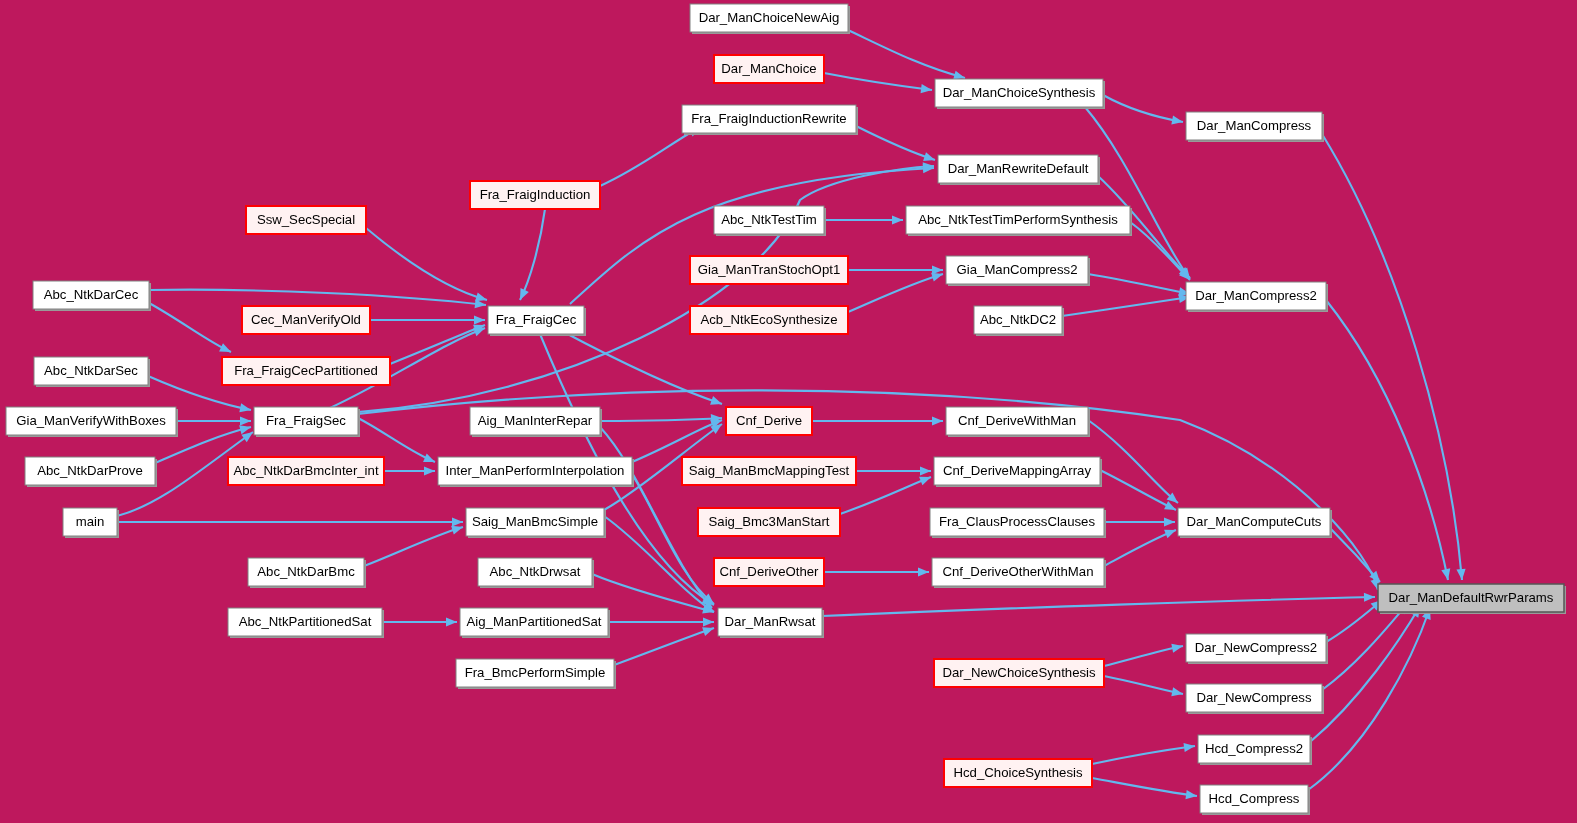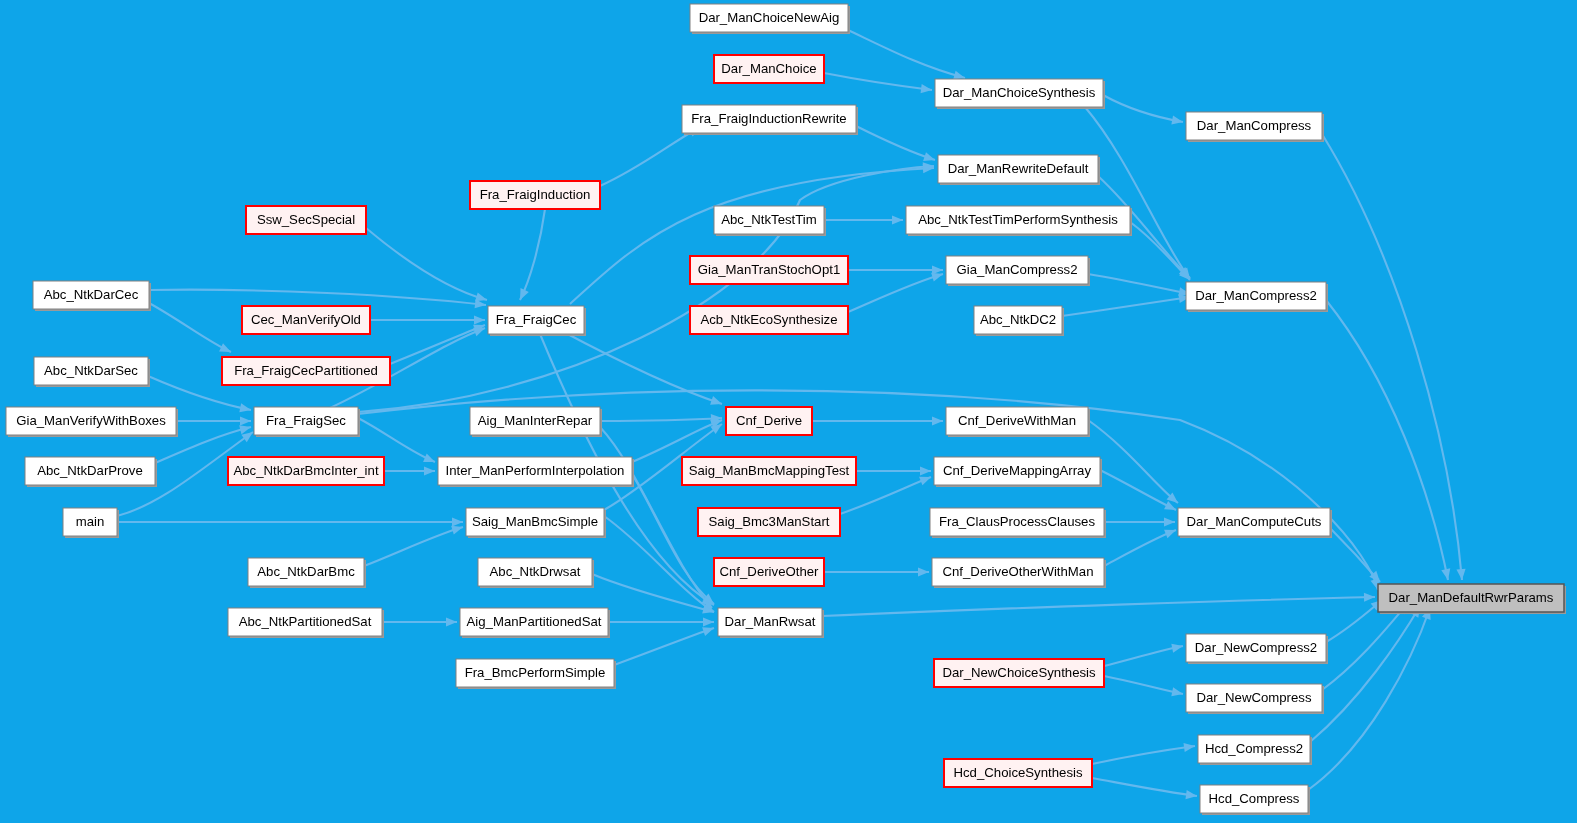--- a/index.html
+++ b/index.html
@@ -4,21 +4,21 @@
 <style>
   html, body {
     margin: 0;
     padding: 0;
     background: #000000;
   }
   #graph-root {
     position: relative;
     width: 1577px;
     height: 823px;
-    background: #0ea5e9;
+    background: #be185d;
     overflow: hidden;
     font-family: "Liberation Sans", sans-serif;
   }
   svg.graph-canvas {
     position: absolute;
     left: 0;
     top: 0;
     width: 1577px;
     height: 823px;
   }

